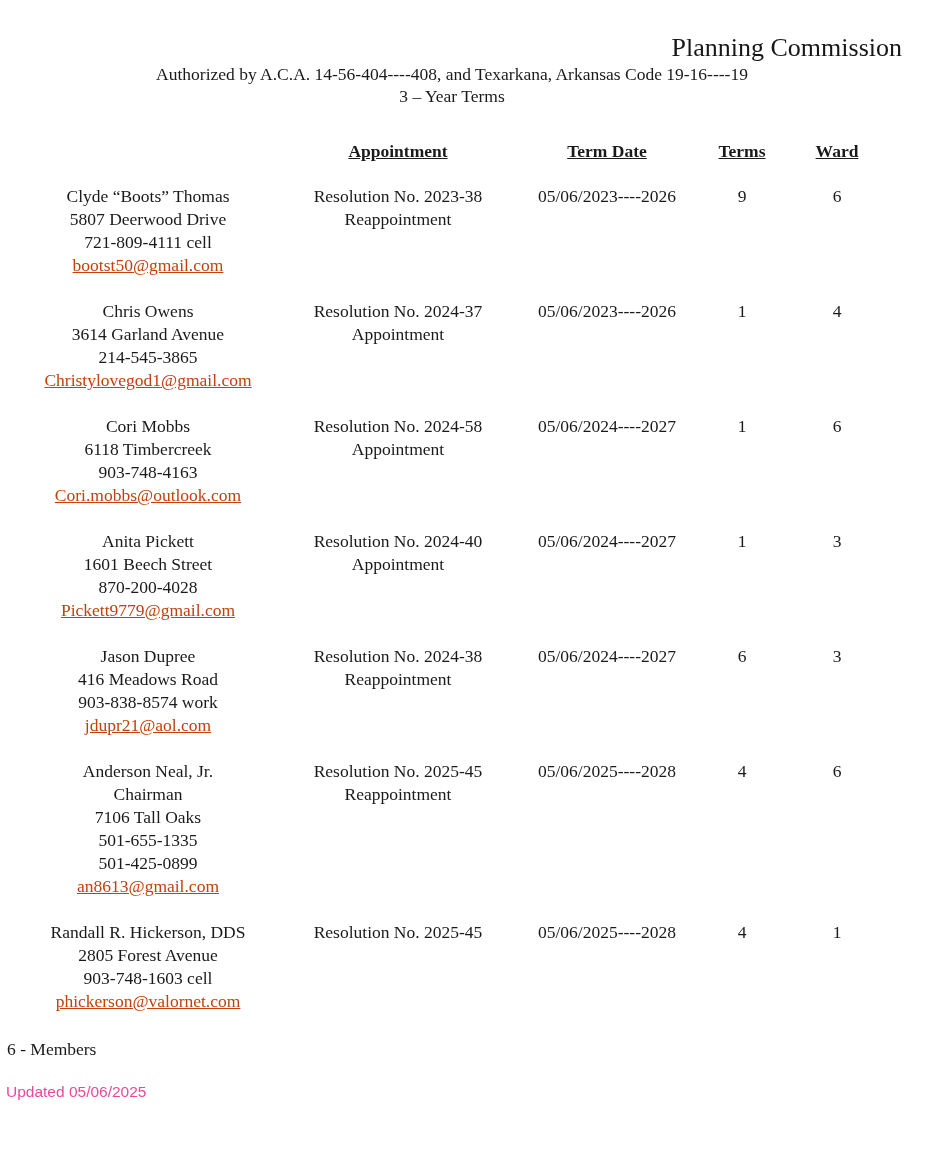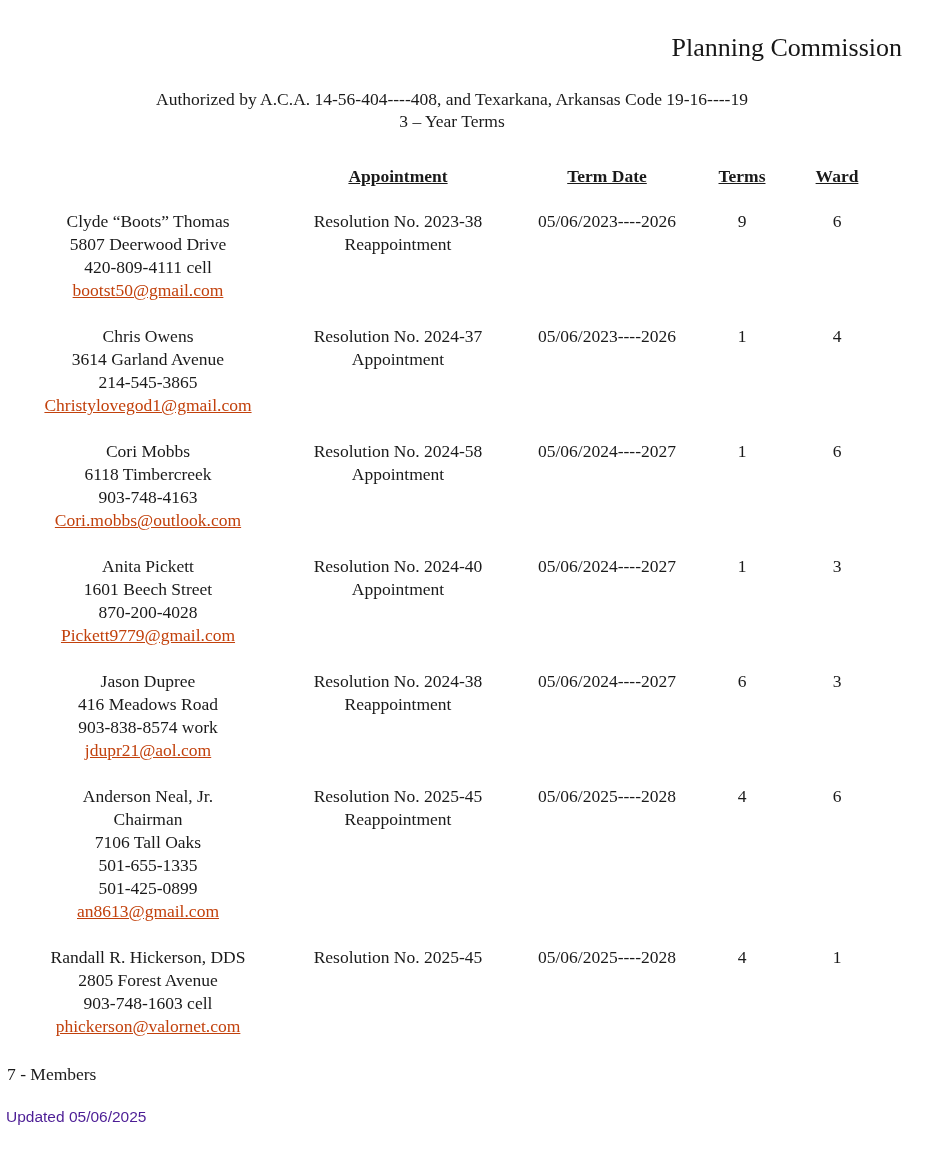--- a/index.html
+++ b/index.html
@@ -19,21 +19,20 @@
     padding-top: 33px;
     padding-left: 2px;
   }
   .title {
     text-align: right;
     font-size: 26px;
     line-height: 30px;
     color: #171717;
   }
   .subtitle {
-    margin-top: 25px;
     text-align: center;
     font-size: 17.5px;
     line-height: 22px;
   }
   .grid {
     display: grid;
     grid-template-columns: 292px 208px 210px 60px 130px;
   }
   .header-row {
     margin-top: 33px;
@@ -70,21 +69,21 @@
     font-size: 17.5px;
     line-height: 23px;
     text-align: left;
   }
   .footer-updated {
     margin-top: 20px;
     padding-left: 4px;
     font-family: "Liberation Sans", "DejaVu Sans", sans-serif;
     font-size: 15.5px;
     line-height: 21px;
-    color: #4c1d95;
+    color: #ec4899;
     text-align: left;
   }
 </style>
 </head>
 <body>
 
 <div class="doc">
 
   <div class="title">Planning Commission</div>
 
@@ -99,21 +98,21 @@
     <div class="col-header">Term Date</div>
     <div class="col-header">Terms</div>
     <div class="col-header">Ward</div>
   </div>
 
   <div>
       <div class="grid row">
         <div class="cell">
           <div class="member-line">Clyde “Boots” Thomas</div>
           <div class="member-line">5807 Deerwood Drive</div>
-          <div class="member-line">420-809-4111 cell</div>
+          <div class="member-line">721-809-4111 cell</div>
           <div class="member-line"><a class="email-link" href="#">bootst50@gmail.com</a></div>
         </div>
         <div class="cell">
           <div class="appt-line">Resolution No. 2023-38</div>
           <div class="appt-line">Reappointment</div>
         </div>
         <div class="cell">05/06/2023----2026</div>
         <div class="cell">9</div>
         <div class="cell">6</div>
       </div>
@@ -203,17 +202,17 @@
         </div>
         <div class="cell">
           <div class="appt-line">Resolution No. 2025-45</div>
         </div>
         <div class="cell">05/06/2025----2028</div>
         <div class="cell">4</div>
         <div class="cell">1</div>
       </div>
     </div>
 
-  <div class="footer-members">7 - Members</div>
+  <div class="footer-members">6 - Members</div>
 
   <div class="footer-updated">Updated 05/06/2025</div>
 
 </div>
 
 </body></html>

